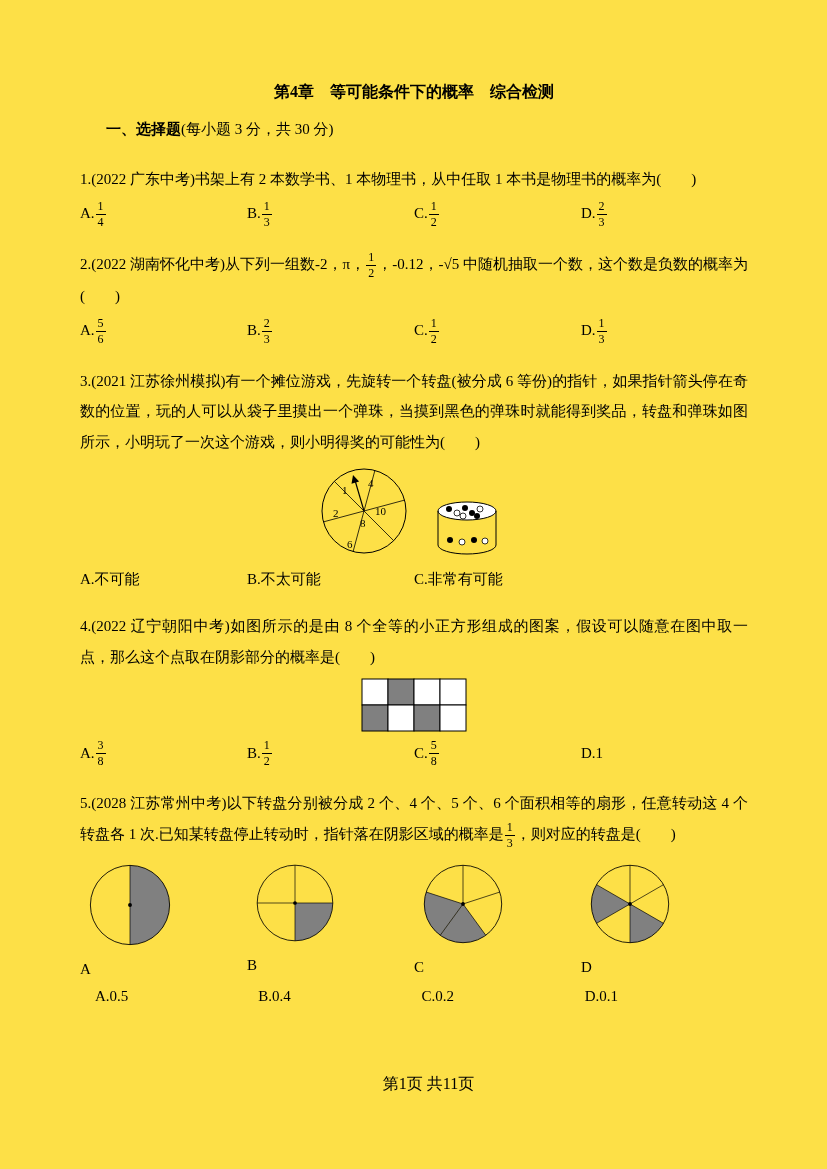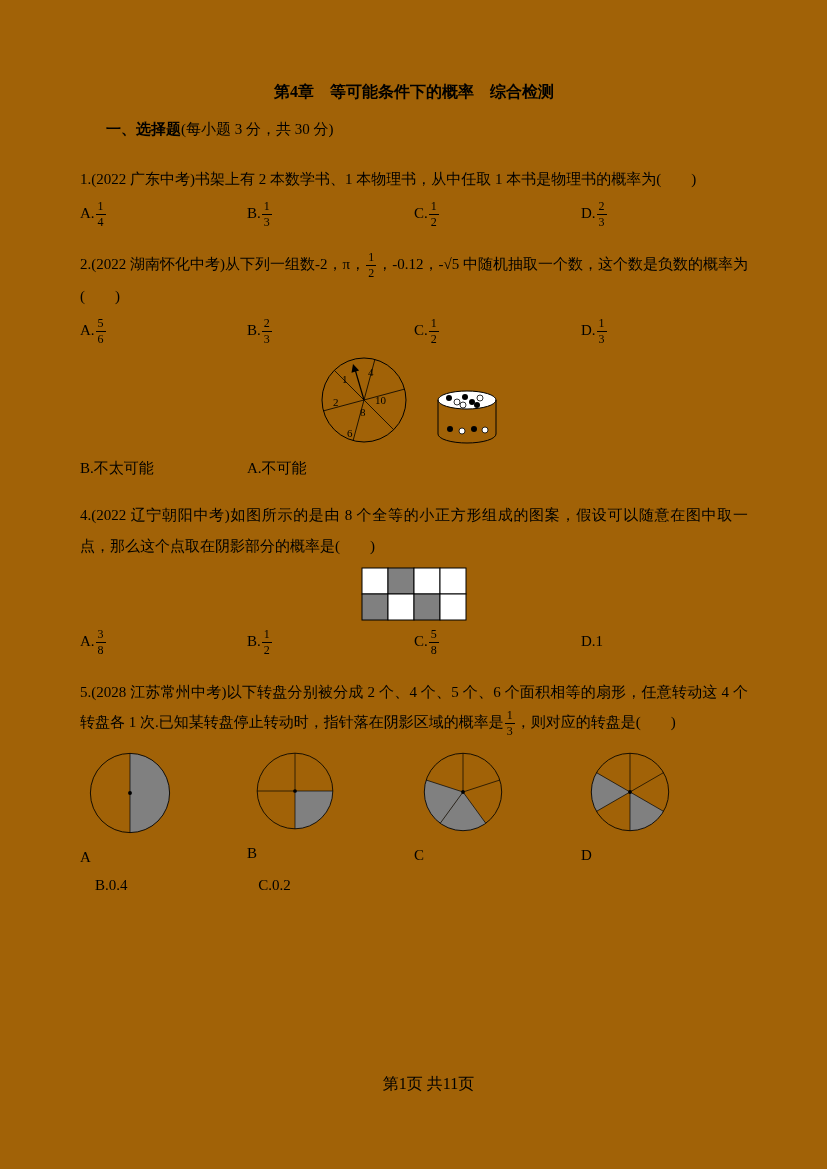--- a/index.html
+++ b/index.html
@@ -1,16 +1,16 @@
 <!DOCTYPE html>
 <html><head>
 <meta charset="utf-8">
 <style>
   html,body{margin:0;padding:0;background:#ffffff;}
-  .page{position:relative;width:827px;height:1169px;background:#a16207;overflow:hidden;
+  .page{position:relative;width:827px;height:1169px;background:#fde047;overflow:hidden;
     font-family:"Liberation Serif","DejaVu Serif",serif;font-size:15px;color:#000;
     padding:78px 79px 0 80px;box-sizing:border-box;}
   .title{text-align:center;font-weight:bold;font-size:16px;line-height:1.7;margin-bottom:9px;}
   .bold{font-weight:bold;}
   .line{line-height:2.05;margin-left:26px;}
   .q{line-height:2.05;text-align:justify;margin-top:19px;}
   .opts{display:flex;align-items:center;line-height:1.7;margin:4px 0 5px;}
   .opt{width:25%;display:flex;align-items:center;}
   .opts-indent{padding-left:15px;}
   .frac{display:inline-flex;flex-direction:column;align-items:center;vertical-align:middle;
@@ -94,20 +94,21 @@
       </span>
     <span class="opt">
         <span>D.</span>
         <span class="frac">
           <span class="fnum">1</span>
           <span class="fden">3</span>
         </span>
       </span>
   </div>
 
+  <div class="q">3.(2021 江苏徐州模拟)有一个摊位游戏，先旋转一个转盘(被分成 6 等份)的指针，如果指针箭头停在奇数的位置，玩的人可以从袋子里摸出一个弹珠，当摸到黑色的弹珠时就能得到奖品，转盘和弹珠如图所示，小明玩了一次这个游戏，则小明得奖的可能性为(　　)</div>
   <div class="fig">
     <svg width="210" height="100" viewBox="0 0 210 100">
       <g>
         <circle cx="55" cy="48" r="42" fill="none" stroke="#000" stroke-width="1"></circle>
         <line x1="65.9" y1="7.4" x2="44.1" y2="88.6" stroke="#000" stroke-width="0.8"></line>
         <line x1="95.6" y1="37.1" x2="14.4" y2="58.9" stroke="#000" stroke-width="0.8"></line>
         <line x1="84.7" y1="77.7" x2="25.3" y2="18.3" stroke="#000" stroke-width="0.8"></line>
         <line x1="55" y1="48" x2="46.5" y2="19" stroke="#000" stroke-width="1.2"></line>
         <polygon points="44,12 50.1,18.4 42.5,20.8" fill="#000"></polygon>
         <text x="33" y="31" font-size="11">1</text>
@@ -130,22 +131,23 @@
         <circle cx="154" cy="53" r="3" fill="#fff" stroke="#000" stroke-width="0.8"></circle>
         <circle cx="168" cy="53" r="3" fill="#000"></circle>
         <circle cx="141" cy="77" r="3" fill="#000"></circle>
         <circle cx="153" cy="79" r="3" fill="#fff" stroke="#000" stroke-width="0.8"></circle>
         <circle cx="165" cy="77" r="3" fill="#000"></circle>
         <circle cx="176" cy="78" r="3" fill="#fff" stroke="#000" stroke-width="0.8"></circle>
       </g>
     </svg>
   </div>
   <div class="opts">
+    <span class="opt">A.不可能</span>
     <span class="opt">B.不太可能</span>
-    <span class="opt">A.不可能</span>
+    <span class="opt">C.非常有可能</span>
   </div>
 
   <div class="q">4.(2022 辽宁朝阳中考)如图所示的是由 8 个全等的小正方形组成的图案，假设可以随意在图中取一点，那么这个点取在阴影部分的概率是(　　)</div>
   <div class="fig">
     <svg width="106" height="56" viewBox="0 0 106 56">
       <g>
         <rect x="1" y="1" width="26" height="26" fill="#fff" stroke="#000" stroke-width="1"></rect>
         <rect x="27" y="1" width="26" height="26" fill="#808080" stroke="#000" stroke-width="1"></rect>
         <rect x="53" y="1" width="26" height="26" fill="#fff" stroke="#000" stroke-width="1"></rect>
         <rect x="79" y="1" width="26" height="26" fill="#fff" stroke="#000" stroke-width="1"></rect>
@@ -228,19 +230,21 @@
         <line x1="50" y1="5" x2="50" y2="95" stroke="#000" stroke-width="0.8"></line>
         <line x1="11.03" y1="27.5" x2="88.97" y2="72.5" stroke="#000" stroke-width="0.8"></line>
         <line x1="88.97" y1="27.5" x2="11.03" y2="72.5" stroke="#000" stroke-width="0.8"></line>
         <circle cx="50" cy="50" r="2.2" fill="#000"></circle>
       </svg>
       <div class="sp-label">D</div>
     </div>
   </div>
 
   <div class="opts opts-indent">
+    <span class="opt">A.0.5</span>
     <span class="opt">B.0.4</span>
     <span class="opt">C.0.2</span>
+    <span class="opt">D.0.1</span>
   </div>
 
   <div class="footer">第1页 共11页</div>
 
 </div>
 
 </body></html>

